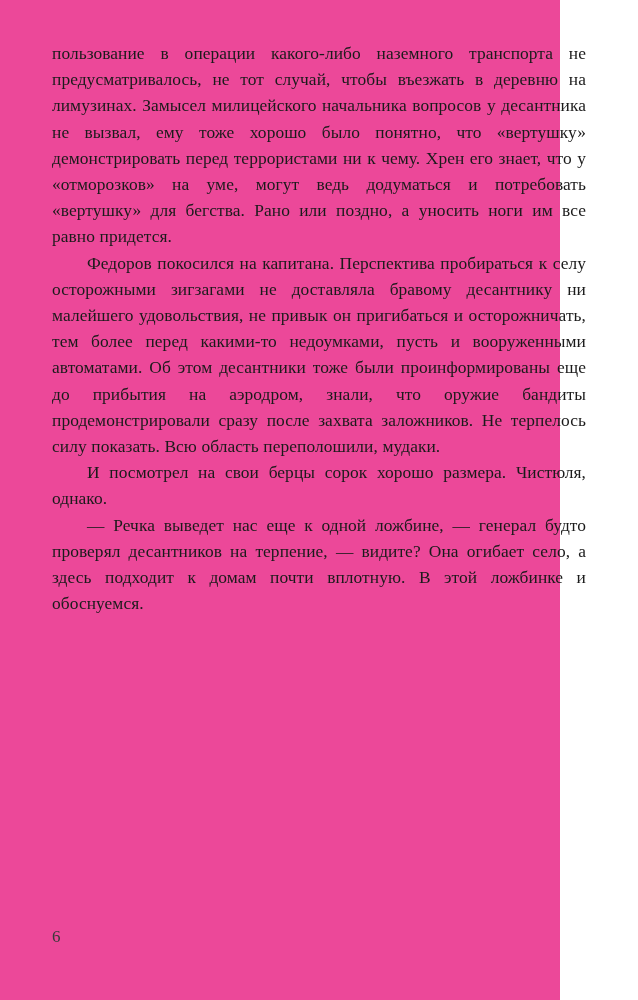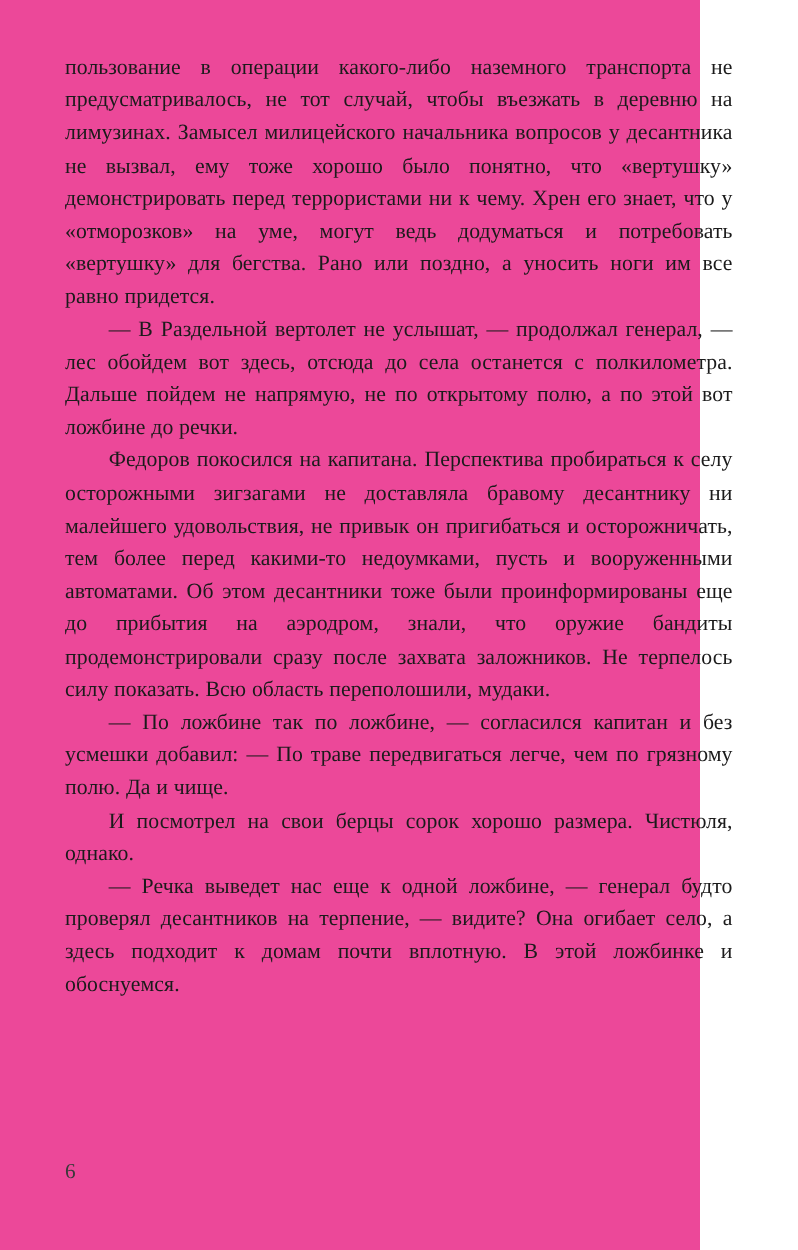--- a/index.html
+++ b/index.html
@@ -52,22 +52,20 @@
     font-family: "Liberation Serif", "DejaVu Serif", serif;
   }
 </style>
 </head>
 <body>
 
 <div class="page">
 
   <div class="text-column">
     <p class="para no-indent">пользование в операции какого-либо наземного транспорта не предусматривалось, не тот случай, чтобы въезжать в деревню на лимузинах. Замысел милицейского начальника вопросов у десантника не вызвал, ему тоже хорошо было понятно, что «вертушку» демонстрировать перед террористами ни к чему. Хрен его знает, что у «отморозков» на уме, могут ведь додуматься и потребовать «вертушку» для бегства. Рано или поздно, а уносить ноги им все равно придется.</p>
-    <p class="para">— В Раздельной вертолет не услышат, — продолжал генерал, — лес обойдем вот здесь, отсюда до села останется с полкилометра. Дальше пойдем не напрямую, не по открытому полю, а по этой вот ложбине до речки.</p>
     <p class="para">Федоров покосился на капитана. Перспектива пробираться к селу осторожными зигзагами не доставляла бравому десантнику ни малейшего удовольствия, не привык он пригибаться и осторожничать, тем более перед какими-то недоумками, пусть и вооруженными автоматами. Об этом десантники тоже были проинформированы еще до прибытия на аэродром, знали, что оружие бандиты продемонстрировали сразу после захвата заложников. Не терпелось силу показать. Всю область переполошили, мудаки.</p>
-    <p class="para">— По ложбине так по ложбине, — согласился капитан и без усмешки добавил: — По траве передвигаться легче, чем по грязному полю. Да и чище.</p>
     <p class="para">И посмотрел на свои берцы сорок хорошо размера. Чистюля, однако.</p>
     <p class="para">— Речка выведет нас еще к одной ложбине, — генерал будто проверял десантников на терпение, — видите? Она огибает село, а здесь подходит к домам почти вплотную. В этой ложбинке и обоснуемся.</p>
   </div>
 
   <div class="page-number">6</div>
 
 </div>
 
 </body></html>

